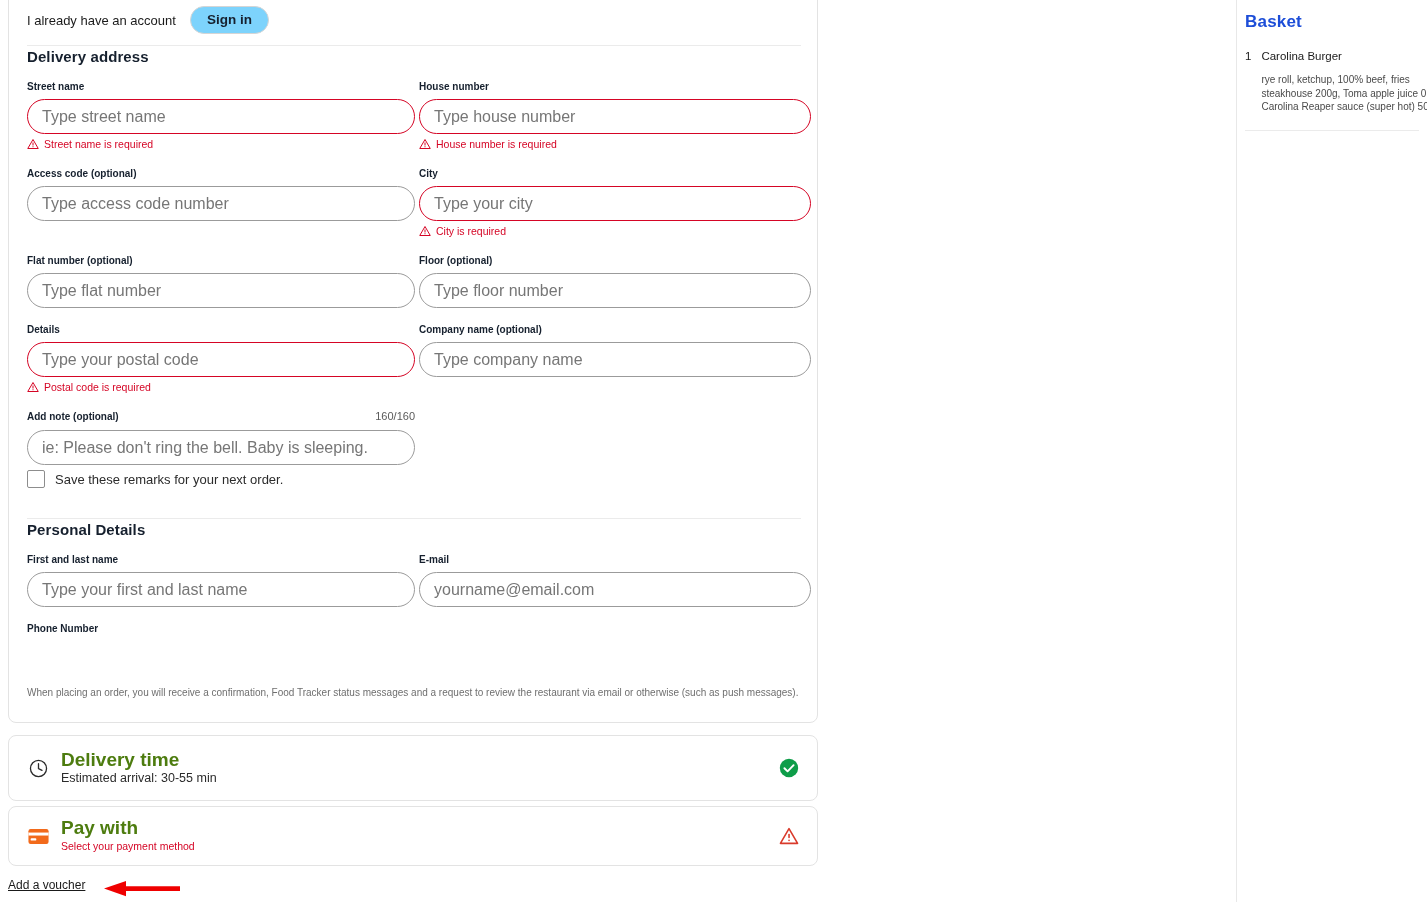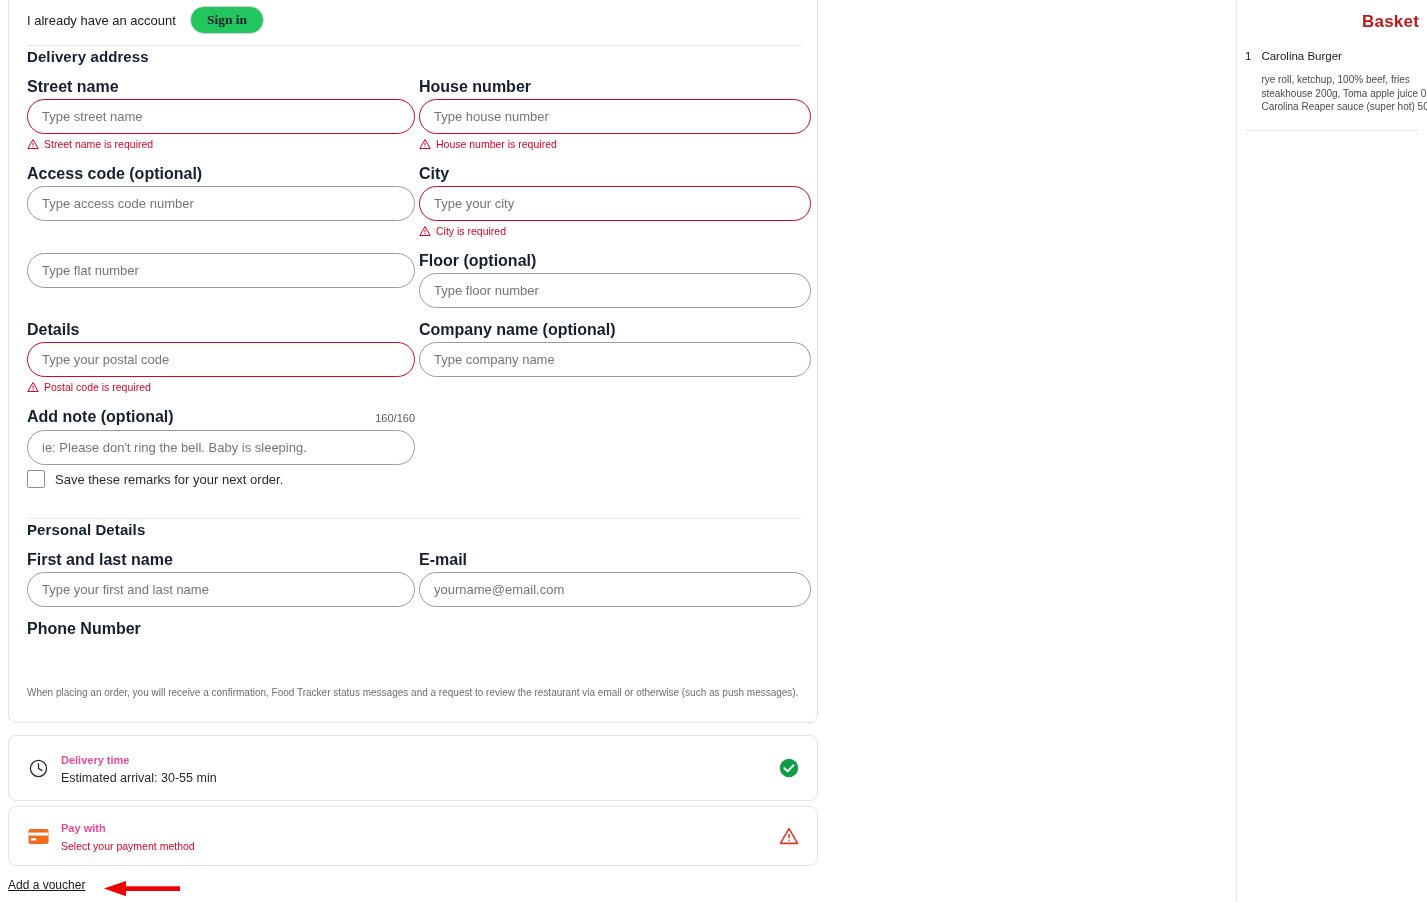--- a/index.html
+++ b/index.html
@@ -28,22 +28,22 @@
   }
 
   .signin-row {
     position: absolute; left: 18px; top: 14px;
     display: flex; align-items: center; gap: 14px;
     height: 34px;
   }
   .signin-text { font-size: 13px; color: #1a1a1a; }
   .signin-btn {
     border: 1px solid #d5d5d5; border-radius: 20px;
-    background: #22c55e; padding: 6px 16px;
-    font-family: Liberation Serif, serif;
+    background: #7dd3fc; padding: 6px 16px;
+    font-family: Liberation Sans, sans-serif;
     font-size: 13.5px; font-weight: bold; color: #16202e;
     cursor: pointer; line-height: 1;
   }
 
   .hr {
     position: absolute; left: 18px; width: 774px; height: 1px;
     background: #ebebeb; border: 0;
   }
   .hr-top { top: 56px; }
   .hr-mid { top: 529px; }
@@ -54,29 +54,29 @@
     letter-spacing: .1px;
   }
   .st-delivery { top: 59px; }
   .st-personal { top: 532px; }
 
   
   .fg { position: absolute; }
   .fg.col-l { left: 18px; width: 388px; }
   .fg.col-r { left: 410px; width: 392px; }
   .fg-label {
-    font-size: 16px; font-weight: bold; color: #16202e;
+    font-size: 10px; font-weight: bold; color: #16202e;
     display: block; margin-bottom: 5px; line-height: 15px;
   }
   .fg-input {
     width: 100%; height: 35px;
     border: 1px solid #9b9b9b; border-radius: 18px;
     padding: 0 14px;
     font-family: "Liberation Sans", sans-serif;
-    font-size: 13px; color: #1a1a1a;
+    font-size: 16px; color: #1a1a1a;
     background: #fff; outline: none;
   }
   .fg-input::placeholder { color: #767676; }
   .fg-input.err { border-color: #d50525; }
 
   .err-msg {
     display: flex; align-items: center; gap: 5px;
     margin-top: 4px; font-size: 10.5px; color: #d50525;
     line-height: 12px;
   }
@@ -111,21 +111,21 @@
     display: flex; align-items: center;
   }
   .card-delivery { top: 735px; height: 66px; }
   .card-pay { top: 806px; height: 60px; }
 
   .ic-icon {
     width: 24px; height: 24px; margin-left: 17px; margin-right: 11px;
     flex: 0 0 auto; display: flex; align-items: center; justify-content: center;
   }
   .ic-body { flex: 1 1 auto; }
-  .ic-title { font-size: 11px; font-weight: bold; color: #ec4899; line-height: 18px; }
+  .ic-title { font-size: 19px; font-weight: bold; color: #4d7c0f; line-height: 18px; }
   .ic-sub { font-size: 12.5px; color: #2b2b2b; margin-top: 2px; line-height: 15px; }
   .ic-sub.red { color: #d50525; font-size: 10.5px; }
   .ic-status { margin-right: 18px; flex: 0 0 auto; display: flex; align-items: center; }
 
   
   .voucher-row {
     position: absolute; left: 8px; top: 878px;
     display: flex; align-items: flex-end;
   }
   .voucher-link {
@@ -139,22 +139,22 @@
     position: absolute; left: 1236px; top: 0;
     width: 1px; height: 902px; background: #e8e8e8;
   }
   .basket {
     position: absolute; left: 1237px; top: 0;
     width: 190px; height: 902px;
     padding: 0 8px 0 8px;
     overflow: hidden;
   }
   .basket-title {
-    text-align: right; font-size: 17px; font-weight: bold;
-    color: #b91c1c; margin-top: 12px; letter-spacing: .2px;
+    text-align: left; font-size: 17px; font-weight: bold;
+    color: #1d4ed8; margin-top: 12px; letter-spacing: .2px;
   }
   .basket-item { margin-top: 17px; display: flex; gap: 10px; }
   .bi-qty { font-size: 11.5px; color: #1a1a1a; flex: 0 0 auto; line-height: 15px; }
   .bi-main { flex: 1 1 auto; min-width: 0; }
   .bi-name { font-size: 11.5px; color: #1a1a1a; line-height: 15px; }
   .bi-desc {
     font-size: 10px; color: #4a4a4a; line-height: 13.5px;
     margin-top: 9px; width: 200px;
   }
   .basket-hr {
@@ -221,20 +221,21 @@
           <span>City is required</span>
         </div>
       </div>
 
       <div class="fg col-l" style="top:177px">
         <label class="fg-label">Access code (optional)</label>
         <input class="fg-input" type="text" placeholder="Type access code number" style="">
       </div>
 
       <div class="fg col-l" style="top:264px">
+        <label class="fg-label">Flat number (optional)</label>
         <input class="fg-input" type="text" placeholder="Type flat number" style="">
       </div>
 
       <div class="fg col-r" style="top:264px">
         <label class="fg-label">Floor (optional)</label>
         <input class="fg-input" type="text" placeholder="Type floor number" style="">
       </div>
 
       <div class="fg col-l" style="top:333px">
         <label class="fg-label">Details</label>

